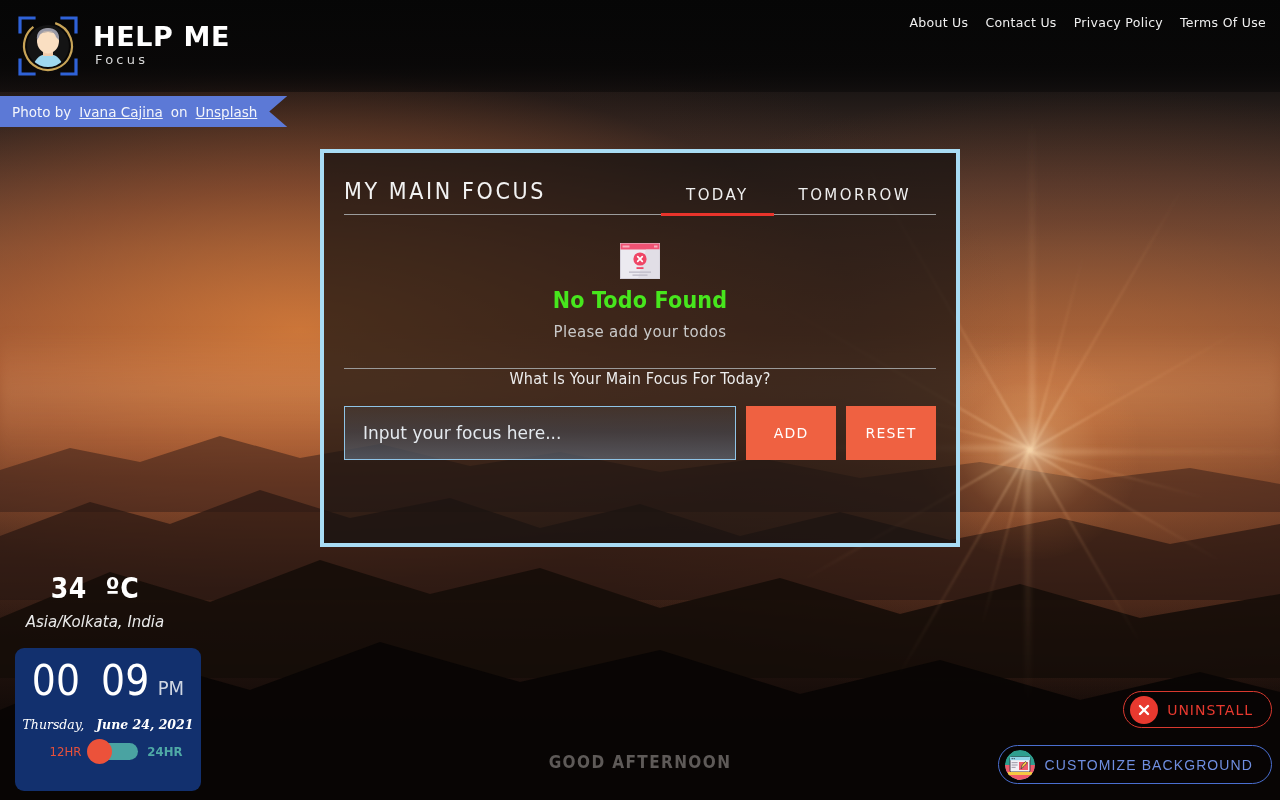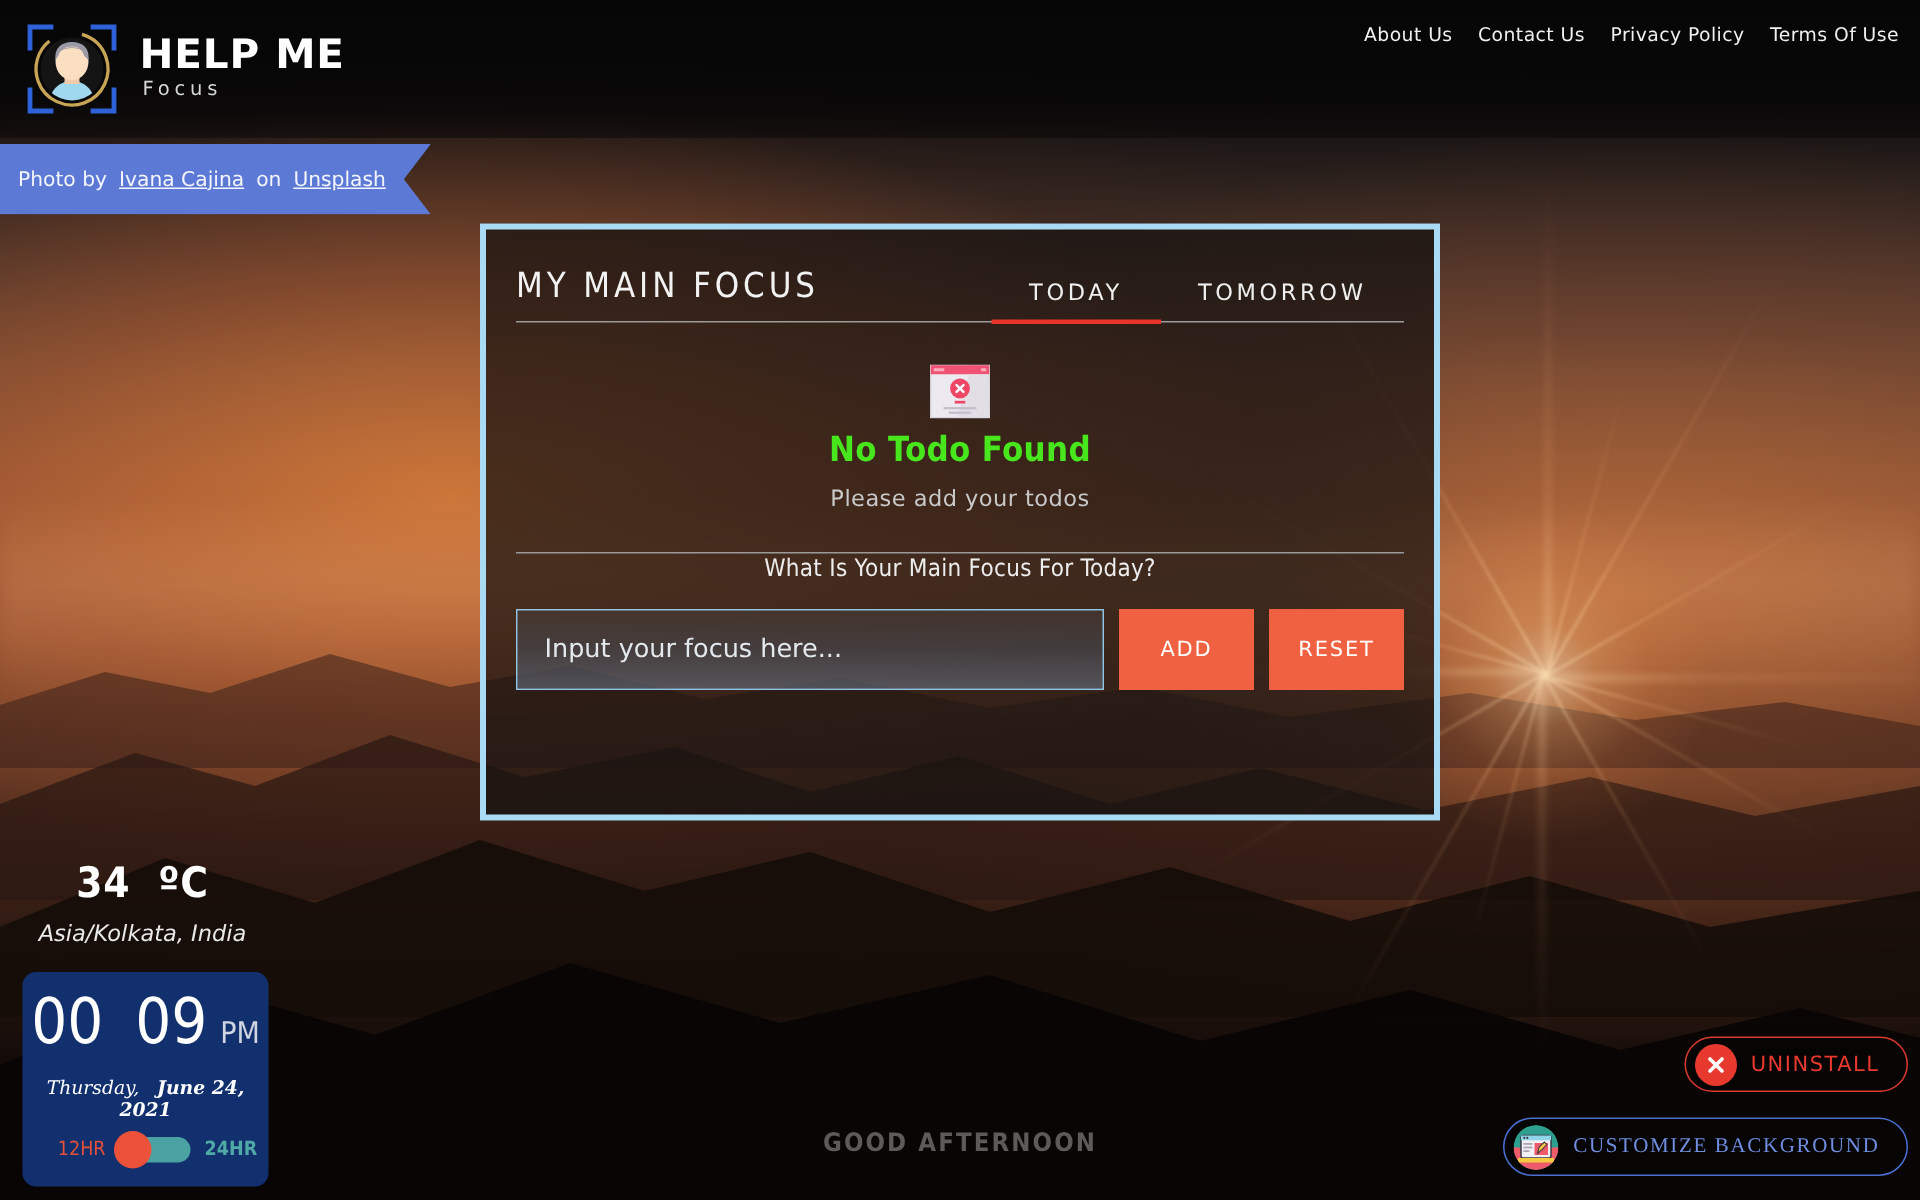--- a/index.html
+++ b/index.html
@@ -158,21 +158,21 @@
     color: #f0f0f0;
     text-decoration: none;
     letter-spacing: 0.3px;
     text-align: right;
   }
 
   
   #credit {
     position: absolute;
     left: 0; top: 96px;
-    height: 47px;
+    height: 31px;
     padding: 0 30px 0 12px;
     background: #5c79d6;
     color: #f3f5fb;
     display: flex;
     align-items: center;
     font-family: "DejaVu Sans", sans-serif;
     font-size: 13.5px;
     z-index: 31;
     clip-path: polygon(0 0, 100% 0, calc(100% - 18px) 50%, 100% 100%, 0 100%);
   }
@@ -317,21 +317,21 @@
     margin-top: 8px;
     font-family: "DejaVu Sans", sans-serif;
     font-style: italic;
     font-size: 15px;
     color: #e9e9e9;
   }
 
   #clock {
     position: absolute;
     left: 15px; top: 648px;
-    width: 164px; height: 143px;
+    width: 186px; height: 143px;
     background: #12306e;
     border-radius: 9px;
     z-index: 25;
     padding: 12px 0 0 0;
   }
   .clock-time {
     text-align: center;
     font-family: "DejaVu Sans Condensed", "DejaVu Sans", sans-serif;
     color: #ffffff;
     line-height: 1;
@@ -439,21 +439,21 @@
     padding: 0 18px 0 6px;
     z-index: 25;
     cursor: pointer;
   }
   .cz-icon {
     width: 30px; height: 30px; flex: 0 0 30px;
     border-radius: 50%;
     overflow: hidden;
   }
   #customize .txt {
-    font-family: Liberation Serif, serif;
+    font-family: Liberation Sans, sans-serif;
     font-size: 14px;
     letter-spacing: 1.1px;
     color: #6f8ee0;
   }
 </style>
 </head>
 <body>
 
 <div id="scene">
   <div class="bg-sky"></div>

